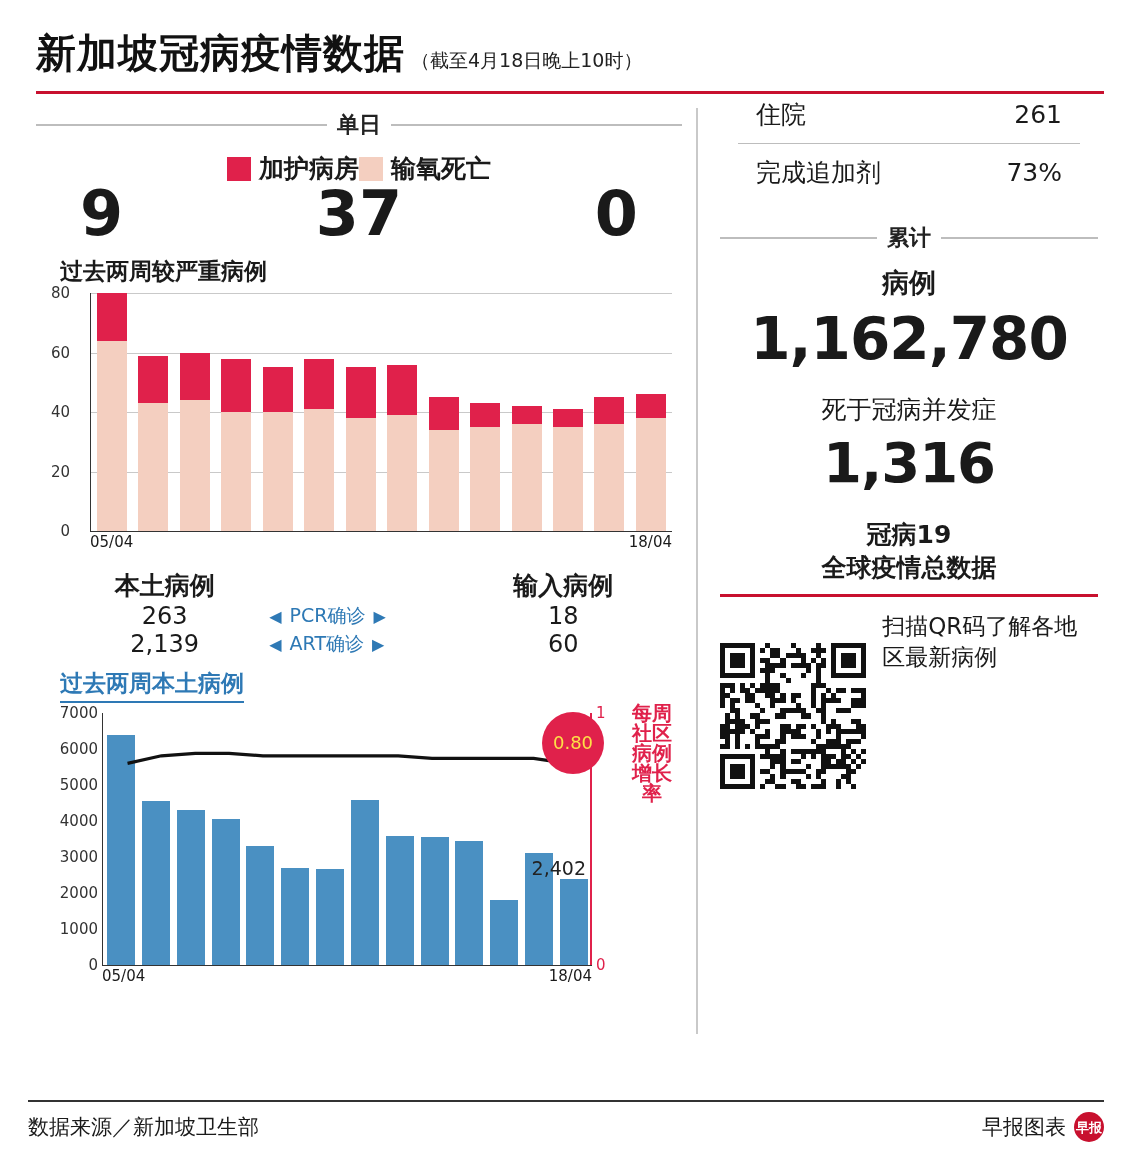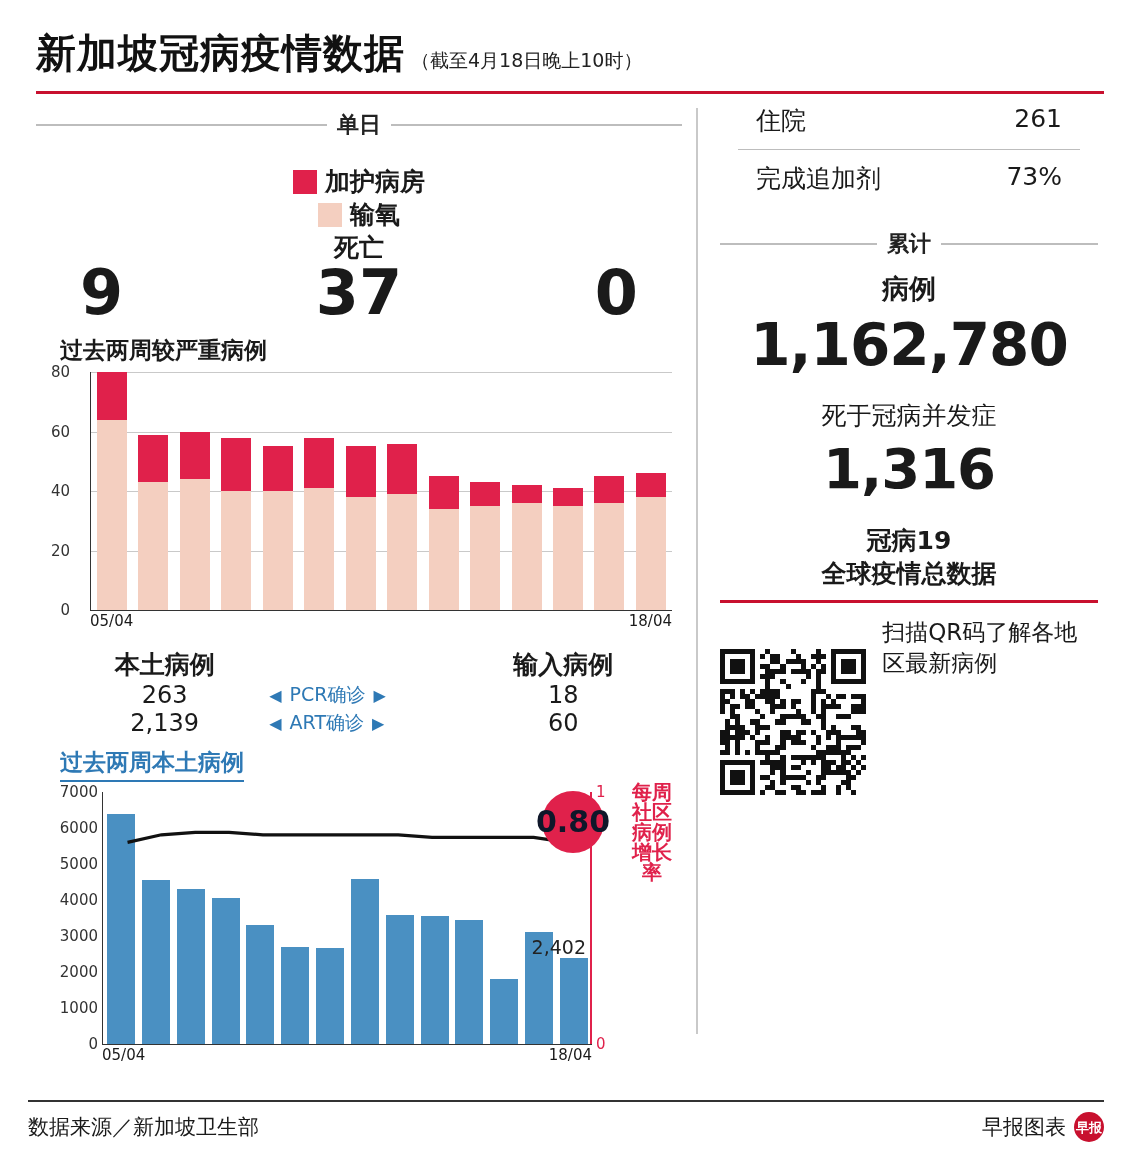--- a/index.html
+++ b/index.html
@@ -17,21 +17,21 @@
   .col-left{width:660px;position:relative;padding-right:14px;box-sizing:border-box;}
   .vline{width:2px;background:#c9c9c9;margin:14px 0 60px 0;}
   .col-right{width:400px;padding-left:22px;box-sizing:border-box;position:relative;}
 
   
   .sec-head{display:flex;align-items:center;gap:10px;margin-top:16px;}
   .sec-head .ln{flex:1;height:2px;background:#bdbdbd;}
   .sec-head .tx{font-size:22px;font-weight:bold;color:#222;white-space:nowrap;}
 
   
-  .legend-row{display:flex;align-items:center;justify-content:center;margin-top:25px;padding:0 26px;flex-direction:column;}
+  .legend-row{display:flex;align-items:center;justify-content:center;margin-top:12px;padding:0 26px;}
   .lg{display:flex;align-items:center;gap:8px;}
   .sw{width:24px;height:24px;display:inline-block;}
   .sw.icu{background:#e0214b;}
   .sw.oxy{background:#f4cfc0;}
   .lg-tx{font-size:25px;font-weight:bold;}
   .big-nums{display:flex;align-items:flex-start;justify-content:space-between;padding:0 44px;margin-top:-4px;}
   .bignum{font-size:62px;font-weight:bold;line-height:1.05;}
 
   .chart-title{font-size:23px;font-weight:bold;margin:10px 0 4px 24px;}
   .chart-title.blue{color:#2e79b5;border-bottom:2px solid #2e79b5;display:inline-block;padding-bottom:2px;}
@@ -63,25 +63,25 @@
   .chart2{position:relative;height:275px;margin:6px 0 0 6px;}
   .ax-y2{position:absolute;left:0;top:0;width:58px;height:252px;}
   .ax-y2 span{position:absolute;right:2px;font-size:15px;transform:translateY(-50%);color:#333;}
   .plot2{position:absolute;left:60px;right:90px;top:0;height:252px;border-left:1px solid #333;border-bottom:1px solid #333;}
   .bars2{position:absolute;left:0;right:0;bottom:0;top:0;display:flex;align-items:flex-end;justify-content:space-between;padding:0 4px;box-sizing:border-box;}
   .b2{width:28px;background:#4a90c2;}
   .xlab2{position:absolute;top:254px;left:60px;right:90px;display:flex;justify-content:space-between;font-size:15px;}
   .ax-r{position:absolute;right:62px;top:0;height:252px;width:28px;border-left:2px solid #e0214b;}
   .ax-r span{position:absolute;left:4px;font-size:15px;color:#e0214b;transform:translateY(-50%);}
   .rlabel{position:absolute;right:4px;top:-10px;width:52px;font-size:20px;font-weight:bold;color:#e0214b;line-height:1.0;text-align:center;}
-  .bubble{position:absolute;width:62px;height:62px;border-radius:50%;background:#e0214b;color:#0f172a;font-size:30px;display:flex;align-items:center;justify-content:center;font-weight:bold;}
+  .bubble{position:absolute;width:62px;height:62px;border-radius:50%;background:#e0214b;color:#fde047;font-size:18px;display:flex;align-items:center;justify-content:center;font-weight:normal;}
   .note2402{position:absolute;font-size:19px;color:#222;}
 
   
-  .kv{display:flex;justify-content:space-between;font-size:25px;padding:0 36px;margin-top:10px;}
+  .kv{display:flex;justify-content:space-between;font-size:25px;padding:0 36px;margin-top:4px;align-items:center;}
   .kv .k{font-weight:normal;}
   .hr-g{height:1px;background:#bdbdbd;margin:12px 18px;}
   .cum-lbl{text-align:center;font-size:27px;font-weight:bold;margin-top:12px;}
   .cum-num{text-align:center;font-size:58px;font-weight:bold;letter-spacing:-1px;margin-top:4px;}
   .cum-num.small{font-size:56px;}
   .cum-sub{text-align:center;font-size:25px;margin-top:20px;}
   .gl-title{text-align:center;font-size:25px;font-weight:bold;line-height:1.3;margin-top:24px;}
   .rule-red2{height:3px;background:#c8102e;margin:10px 0 0 0;}
   .qr-wrap{display:flex;gap:16px;margin-top:14px;align-items:flex-start;}
   .qr{width:210px;height:210px;display:block;}

